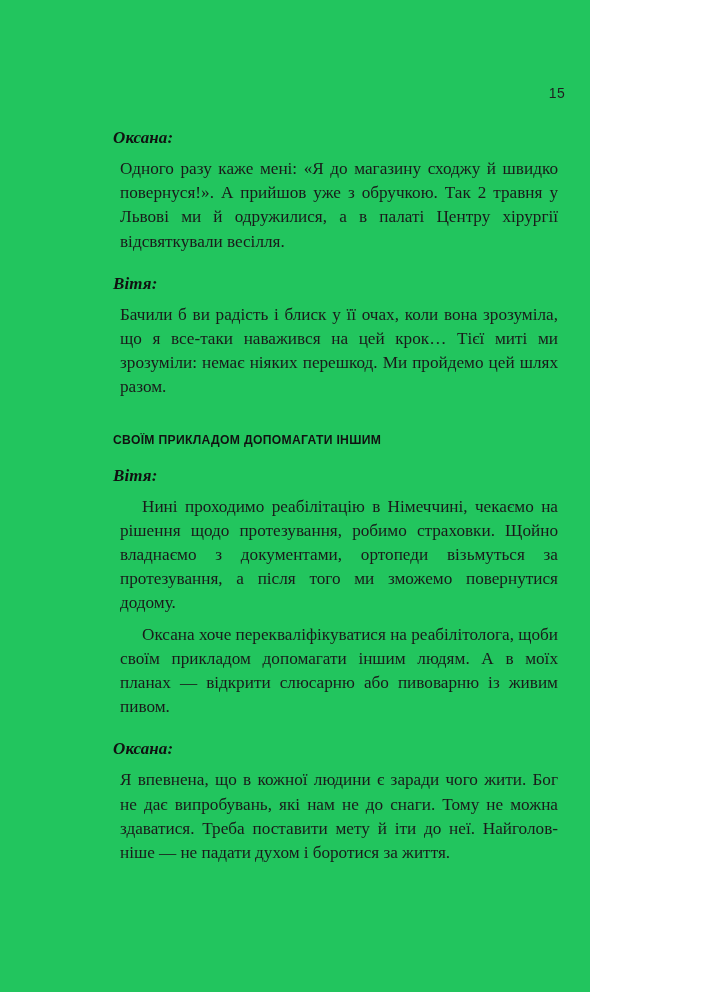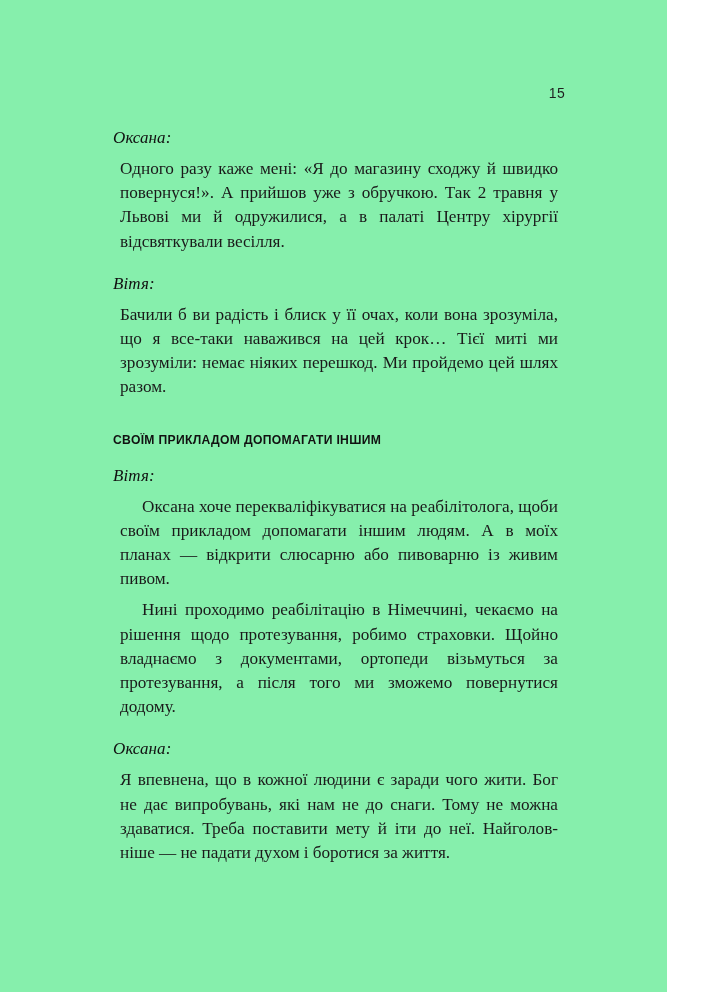--- a/index.html
+++ b/index.html
@@ -4,23 +4,23 @@
 <title>Book page</title>
 <style>
   html, body {
     margin: 0;
     padding: 0;
     background: #ffffff;
   }
 
   .page {
     position: relative;
-    width: 667px;
+    width: 590px;
     height: 992px;
-    background: #86efac;
+    background: #22c55e;
     overflow: hidden;
     font-family: "Liberation Serif", "DejaVu Serif", serif;
     color: #1a1a1a;
     box-sizing: border-box;
   }
 
   
   .folio {
     position: absolute;
     top: 85px;
@@ -45,21 +45,21 @@
   .block {
     margin: 0 0 18px 0;
   }
 
   .block.last {
     margin-bottom: 0;
   }
 
   .speaker {
     font-family: "Liberation Serif", "DejaVu Serif", serif;
-    font-weight: normal;
+    font-weight: bold;
     font-style: italic;
     font-size: 17px;
     line-height: 24px;
     margin: 0 0 3px 0;
     color: #111111;
     letter-spacing: 0.1px;
   }
 
   .section-heading {
     font-family: "Liberation Sans", "DejaVu Sans", sans-serif;
@@ -109,22 +109,22 @@
 
     <div class="block">
       <p class="speaker">Вітя:</p>
       <p class="para">Бачили б ви радість і блиск у її очах, коли вона зрозумі­ла, що я все-таки наважився на цей крок… Тієї миті ми зрозуміли: немає ніяких перешкод. Ми пройдемо цей шлях разом.</p>
     </div>
 
     <div class="spacer-before-heading"></div>
     <div class="block">
       <p class="section-heading">Своїм прикладом допомагати іншим</p>
       <p class="speaker">Вітя:</p>
+      <p class="para indent">Нині проходимо реабілітацію в Німеччині, чекаємо на рішення щодо протезування, робимо страховки. Щойно владнаємо з документами, ортопеди візьмуть­ся за протезування, а після того ми зможемо поверну­тися додому.</p>
       <p class="para indent">Оксана хоче перекваліфікуватися на реабілітолога, щоби своїм прикладом допомагати іншим людям. А в моїх планах — відкрити слюсарню або пивоварню із живим пивом.</p>
-      <p class="para indent">Нині проходимо реабілітацію в Німеччині, чекаємо на рішення щодо протезування, робимо страховки. Щойно владнаємо з документами, ортопеди візьмуть­ся за протезування, а після того ми зможемо поверну­тися додому.</p>
     </div>
 
     <div class="block last">
       <p class="speaker">Оксана:</p>
       <p class="para">Я впевнена, що в кожної людини є заради чого жити. Бог не дає випробувань, які нам не до снаги. Тому не можна здаватися. Треба поставити мету й іти до неї. Найголов­ніше — не падати духом і боротися за життя.</p>
     </div>
 
   </div>
 </div>
 

